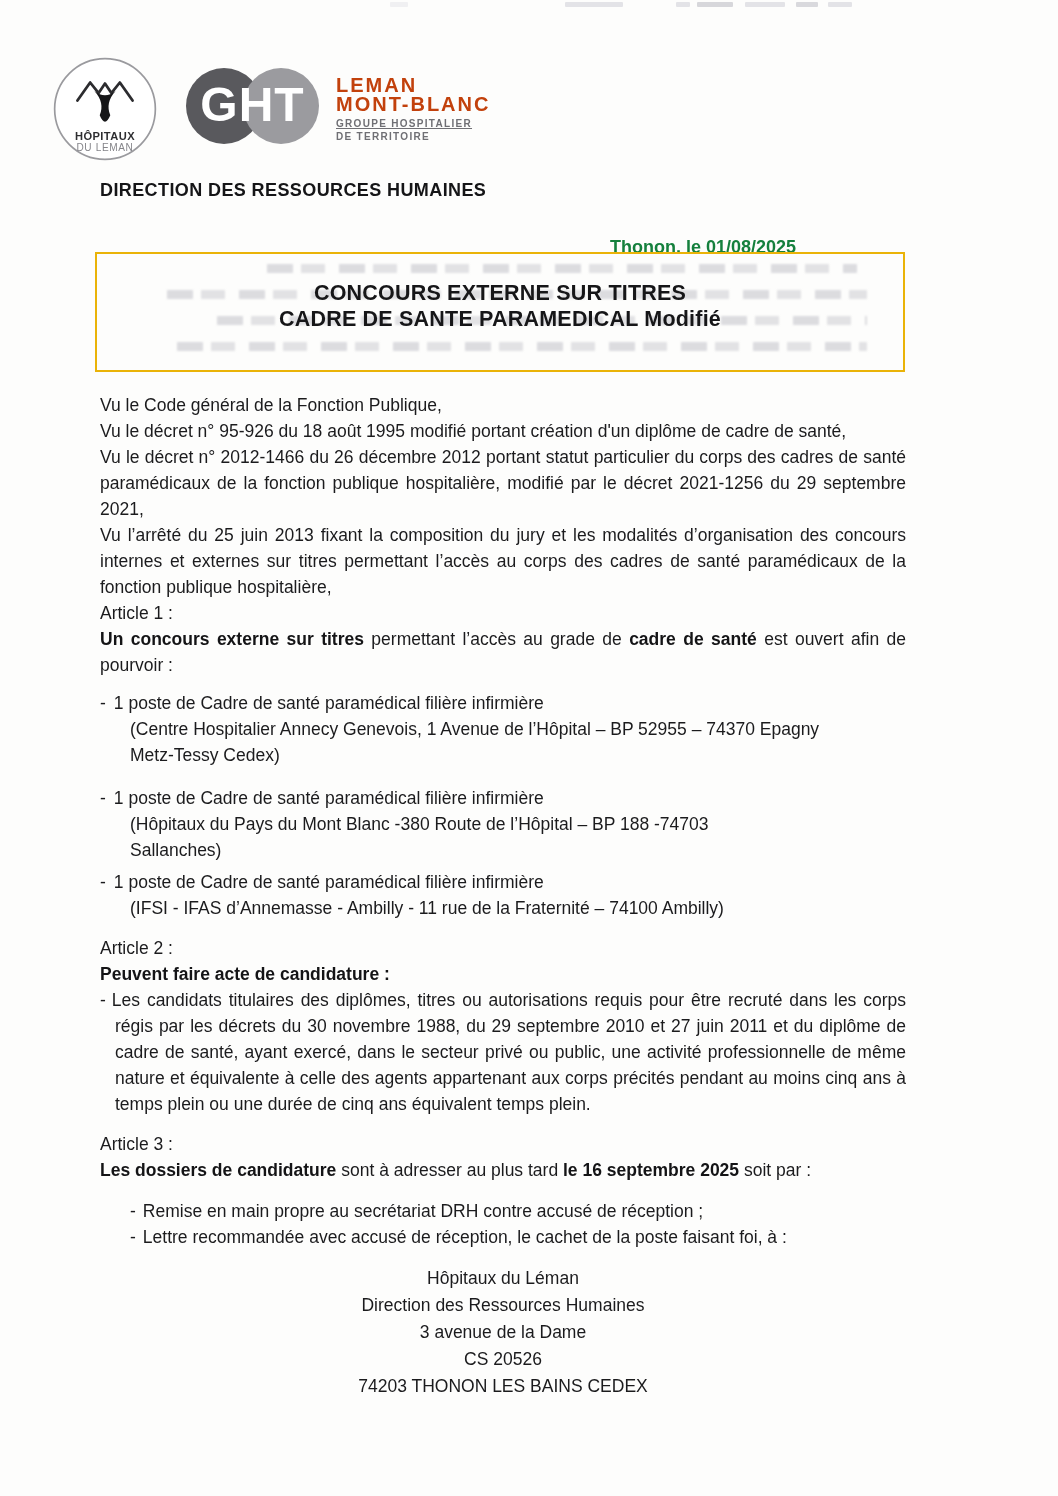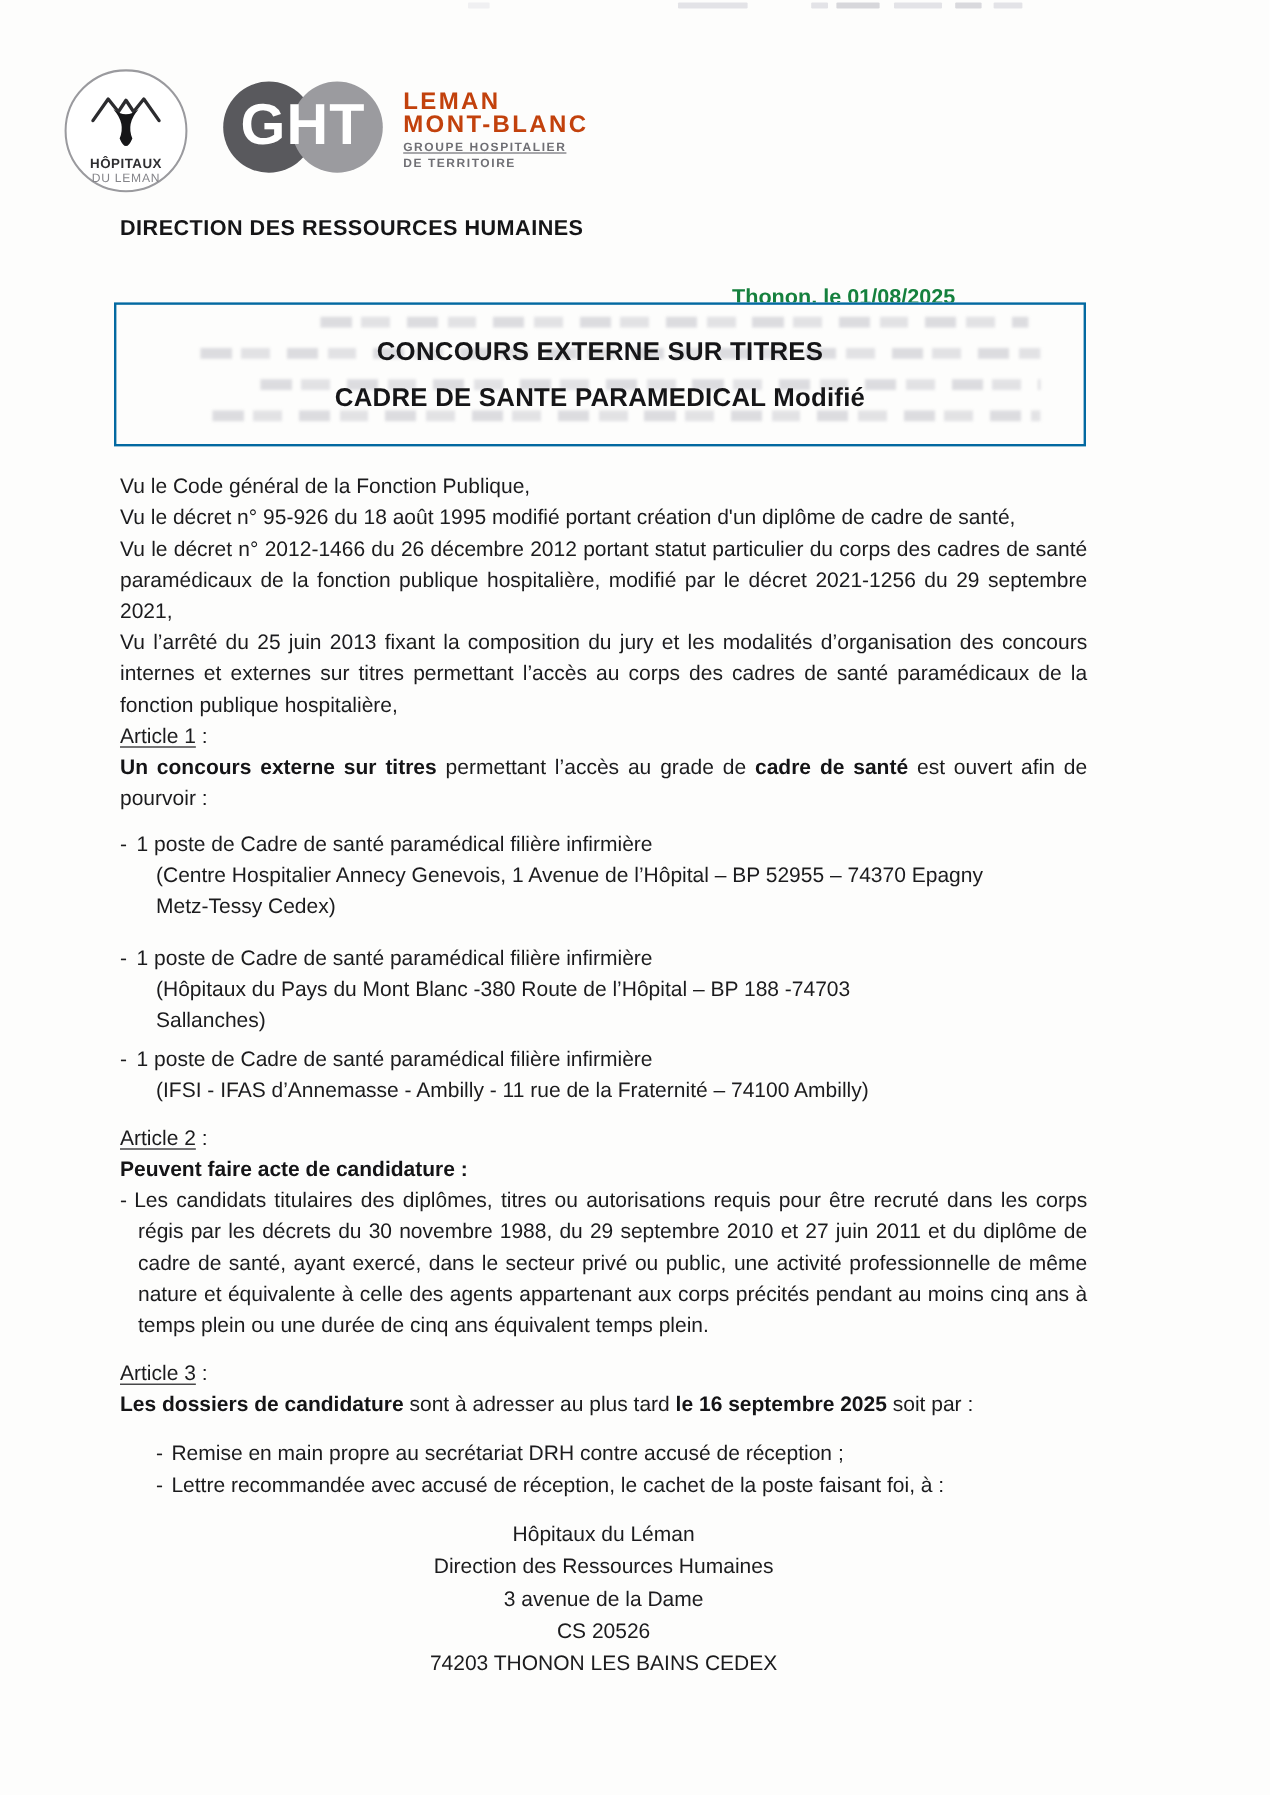--- a/index.html
+++ b/index.html
@@ -17,32 +17,32 @@
   .ght .acronym{position:absolute;left:0;top:0;width:133px;height:80px;text-align:center;
         font-weight:bold;font-size:48px;line-height:78px;color:#ffffff;letter-spacing:1px;}
   .ght .words{position:absolute;left:150px;top:10px;}
   .ght .w-big{font-size:20px;font-weight:bold;letter-spacing:2px;color:#c2410c;line-height:19px;}
   .ght .w-small{font-size:10px;font-weight:bold;letter-spacing:1.3px;color:#6f6f74;line-height:13px;}
   .ght .w-small.first{margin-top:3px;text-decoration:underline;}
   
   .dept{position:absolute;left:100px;top:180px;font-size:18px;font-weight:bold;letter-spacing:.4px;color:#151517;}
   .dateline{position:absolute;left:610px;top:214px;font-size:18px;font-weight:bold;color:#15803d;margin-top:23px;}
   
-  .title-box{position:absolute;left:95px;top:252px;width:806px;height:116px;border:2px solid #0369a1;background:#fdfdfc;}
+  .title-box{position:absolute;left:95px;top:252px;width:806px;height:116px;border:2px solid #eab308;background:#fdfdfc;}
   .title-box .tl{position:relative;z-index:2;text-align:center;font-weight:bold;font-size:21.5px;letter-spacing:.2px;color:#161618;}
   .title-box .tl1{margin-top:27px;}
-  .title-box .tl2{margin-top:13px;}
+  .title-box .tl2{margin-top:1px;}
   .ghost{position:absolute;z-index:1;height:9px;filter:blur(1.2px);opacity:.5;
       background:repeating-linear-gradient(90deg,#bcbcc4 0px,#bcbcc4 26px,transparent 26px,transparent 34px,#c8c8ce 34px,#c8c8ce 58px,transparent 58px,transparent 72px);}
   
   .bodytext{position:absolute;left:100px;top:392px;width:806px;font-size:17.5px;line-height:26px;color:#1b1b1d;}
   .bodytext p{margin:0;}
   .j{text-align:justify;}
   .heading{margin-top:10px;}
-  .u{text-decoration:underline;text-underline-offset:3px;}
+  .u{text-underline-offset:3px;}
   b{color:#141416;}
   .poste{margin-top:12px;}
   .poste.p2{margin-top:17px;}
   .poste.p3{margin-top:6px;}
   .poste .dash{margin-right:8px;}
   .poste .addr{margin-left:30px;}
   .candidates{margin-top:16px;padding-left:15px;text-indent:-15px;}
   .candidates .dash{margin-right:6px;}
   .options{margin-top:15px;margin-left:30px;}
   .options .dash{margin-right:7px;}

